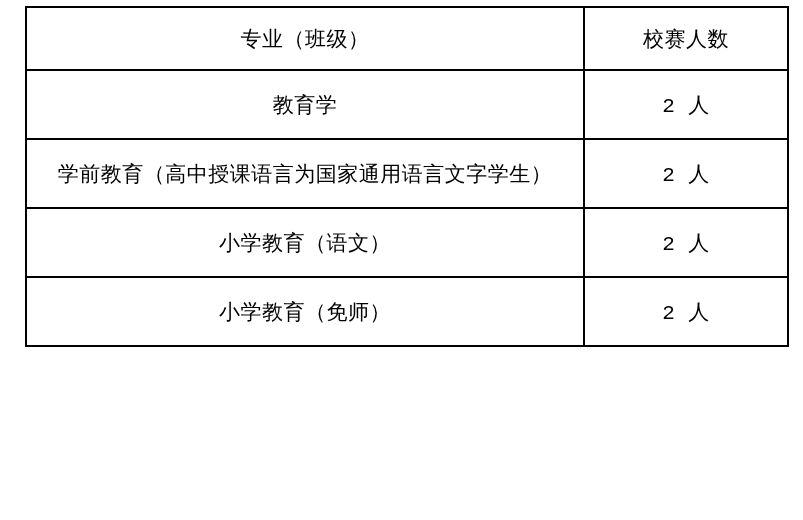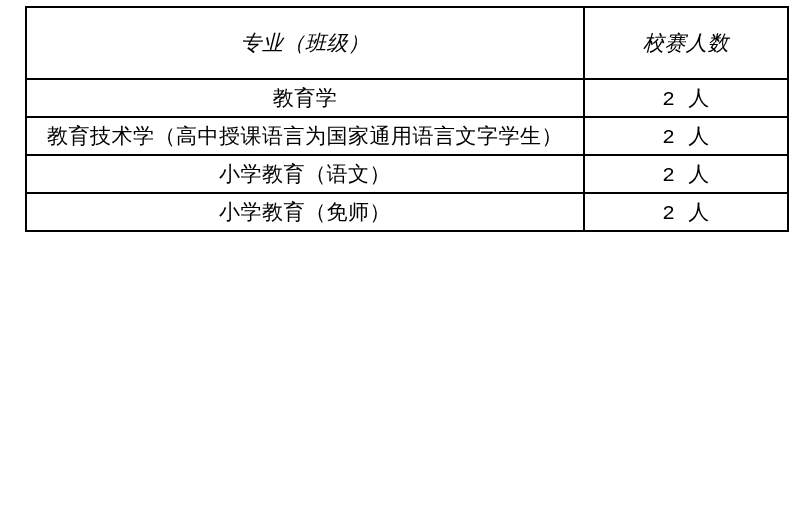--- a/index.html
+++ b/index.html
@@ -32,22 +32,22 @@
     vertical-align: middle;
     font-weight: normal;
     font-size: 21px;
     letter-spacing: 0.5px;
     padding: 0 6px;
     overflow: hidden;
     white-space: nowrap;
   }
   col.col-major { width: 558px; }
   col.col-count { width: 204px; }
-  tr.header-row { height: 72px; font-style: italic; }
-  tr.data-row   { height: 38px; }
+  tr.header-row { height: 63px; }
+  tr.data-row   { height: 69px; }
   .count-text { font-size: 22px; font-family: Liberation Mono, monospace; }
 </style>
 </head>
 <body>
 
 <div class="doc-table-wrap">
   <table class="doc-table">
     <colgroup>
       <col class="col-major">
       <col class="col-count">
@@ -57,21 +57,21 @@
         <th>专业（班级）</th>
         <th>校赛人数</th>
       </tr>
     </thead>
     <tbody>
       <tr class="data-row">
         <td>教育学</td>
         <td class="count-text">2 人</td>
       </tr>
       <tr class="data-row">
-        <td>教育技术学（高中授课语言为国家通用语言文字学生）</td>
+        <td>学前教育（高中授课语言为国家通用语言文字学生）</td>
         <td class="count-text">2 人</td>
       </tr>
       <tr class="data-row">
         <td>小学教育（语文）</td>
         <td class="count-text">2 人</td>
       </tr>
       <tr class="data-row">
         <td>小学教育（免师）</td>
         <td class="count-text">2 人</td>
       </tr>

